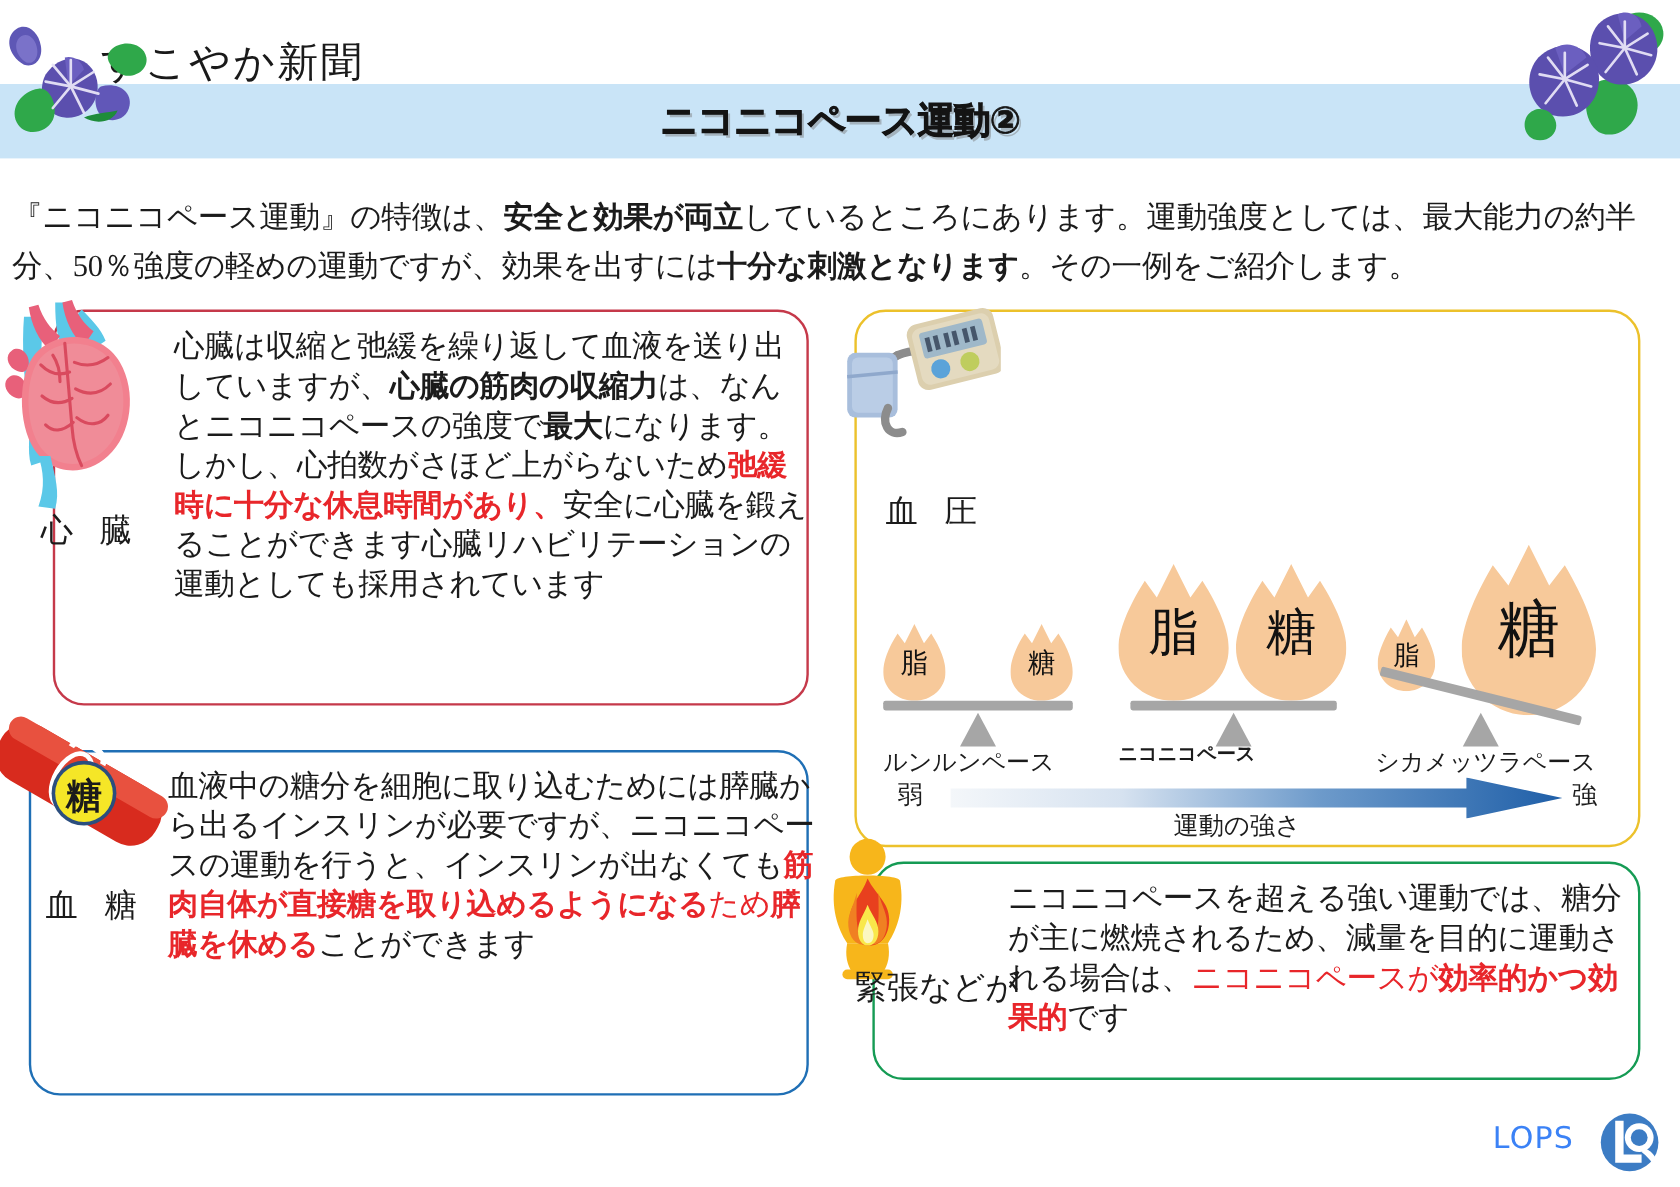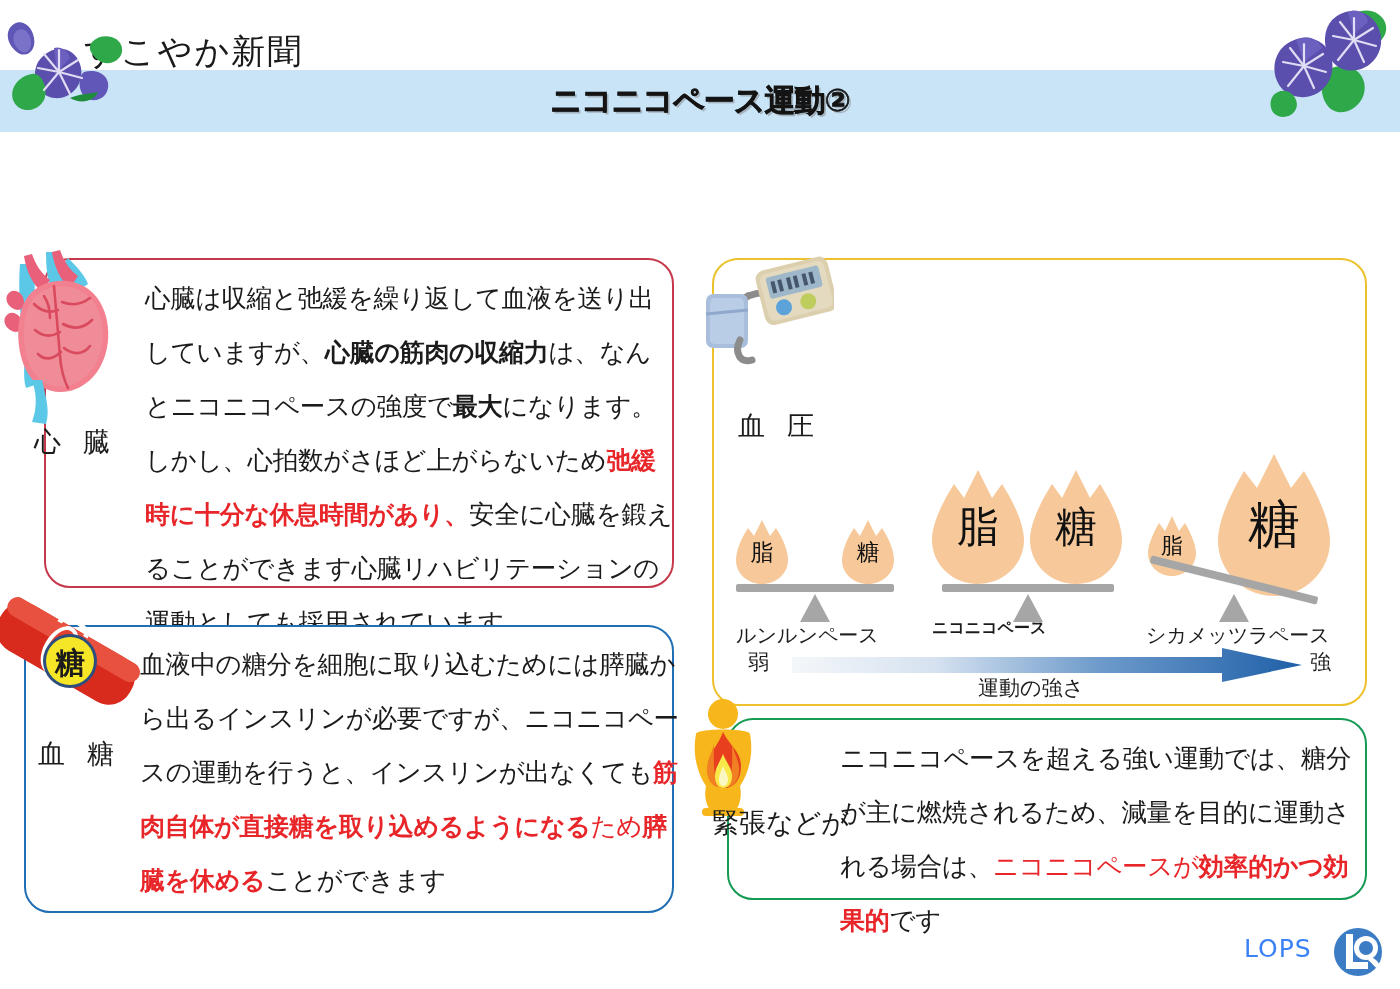--- a/index.html
+++ b/index.html
@@ -66,21 +66,21 @@
   .card-fat    { left: 727px; top: 718px; width: 640px; height: 182px;
                  border: 2.6px solid #159B54; }
 
   .card-label {
     position: absolute;
     font-family: "DejaVu Sans", "Liberation Sans", sans-serif;
     font-size: 27px; color: #1b1b1b; white-space: nowrap;
   }
   .card-body {
     position: absolute;
-    font-size: 25.5px; line-height: 54px; color: #1b1b1b;
+    font-size: 25.5px; line-height: 33px; color: #1b1b1b;
     letter-spacing: -0.3px;
   }
   .card-body b { font-weight: 700; font-family: "DejaVu Sans","Liberation Sans",sans-serif; font-size: 25px; }
   .rd  { color: #E8262A; }
   .rdb { color: #E8262A; font-weight: 700; font-family: "DejaVu Sans","Liberation Sans",sans-serif; font-size: 25px; }
 
   .body-heart { left: 145px; top: 272px; width: 530px; }
   .body-bp    { left: 820px; top: 268px; width: 550px; }
   .body-sugar { left: 140px; top: 638px; width: 545px; }
   .body-fat   { left: 840px; top: 732px; width: 520px; }
@@ -200,20 +200,23 @@
           <line x1="36" y1="66" x2="58" y2="72"></line>
           <line x1="36" y1="66" x2="46" y2="88"></line>
           <line x1="36" y1="66" x2="20" y2="86"></line>
           <line x1="36" y1="66" x2="15" y2="62"></line>
           <line x1="36" y1="66" x2="22" y2="48"></line>
         </g>
       </g>
     </svg>
   </div>
 
+  <div class="intro">
+    <span>『ニコニコペース運動』の特徴は、</span><b>安全と効果が両立</b><span>しているところにあります。運動強度としては、最大能力の約半</span><span>分、50％強度の軽めの運動ですが、効果を出すには</span><b>十分な刺激となります</b><span>。その一例をご紹介します。</span>
+  </div>
 
   <div class="card card-heart"></div>
   <div class="icon-art ia-heart">
     <svg viewBox="0 0 120 180" width="120" height="180">
       <path d="M18 16 C16 40 18 70 22 96 C24 110 20 128 24 140 L36 136 C34 120 36 104 34 90 C32 64 32 38 34 16Z" fill="#5BC8E8"></path>
       <path d="M44 4 C44 24 46 36 52 46 L66 40 C60 30 58 18 58 4Z" fill="#5BC8E8"></path>
       <path d="M66 10 C74 18 82 26 86 36 L74 44 C70 34 64 26 58 20Z" fill="#5BC8E8"></path>
       <path d="M30 6 C34 18 40 26 48 32 L40 44 C30 36 24 22 22 8Z" fill="#E8607A"></path>
       <path d="M58 2 C62 14 68 22 76 28 L68 40 C58 32 52 18 50 4Z" fill="#E8607A"></path>
       <path d="M10 60 C4 56 2 48 8 44 C14 40 22 46 22 54 C22 62 16 64 10 60Z" fill="#E8607A"></path>

